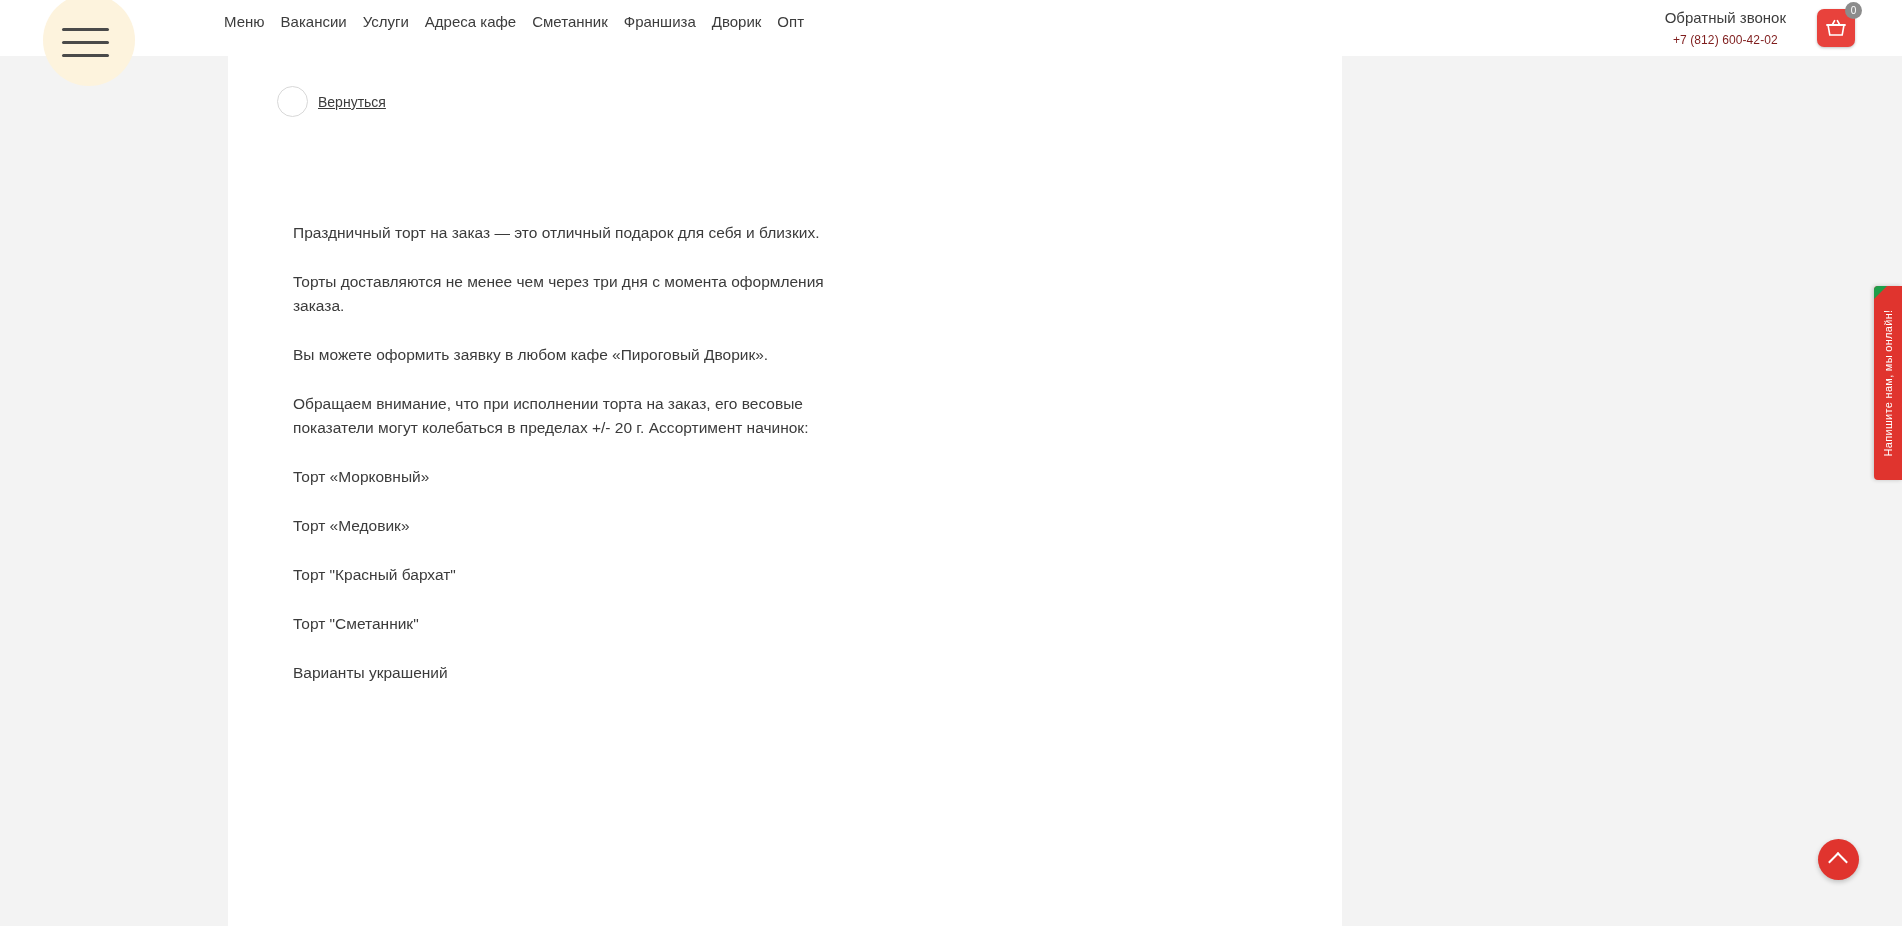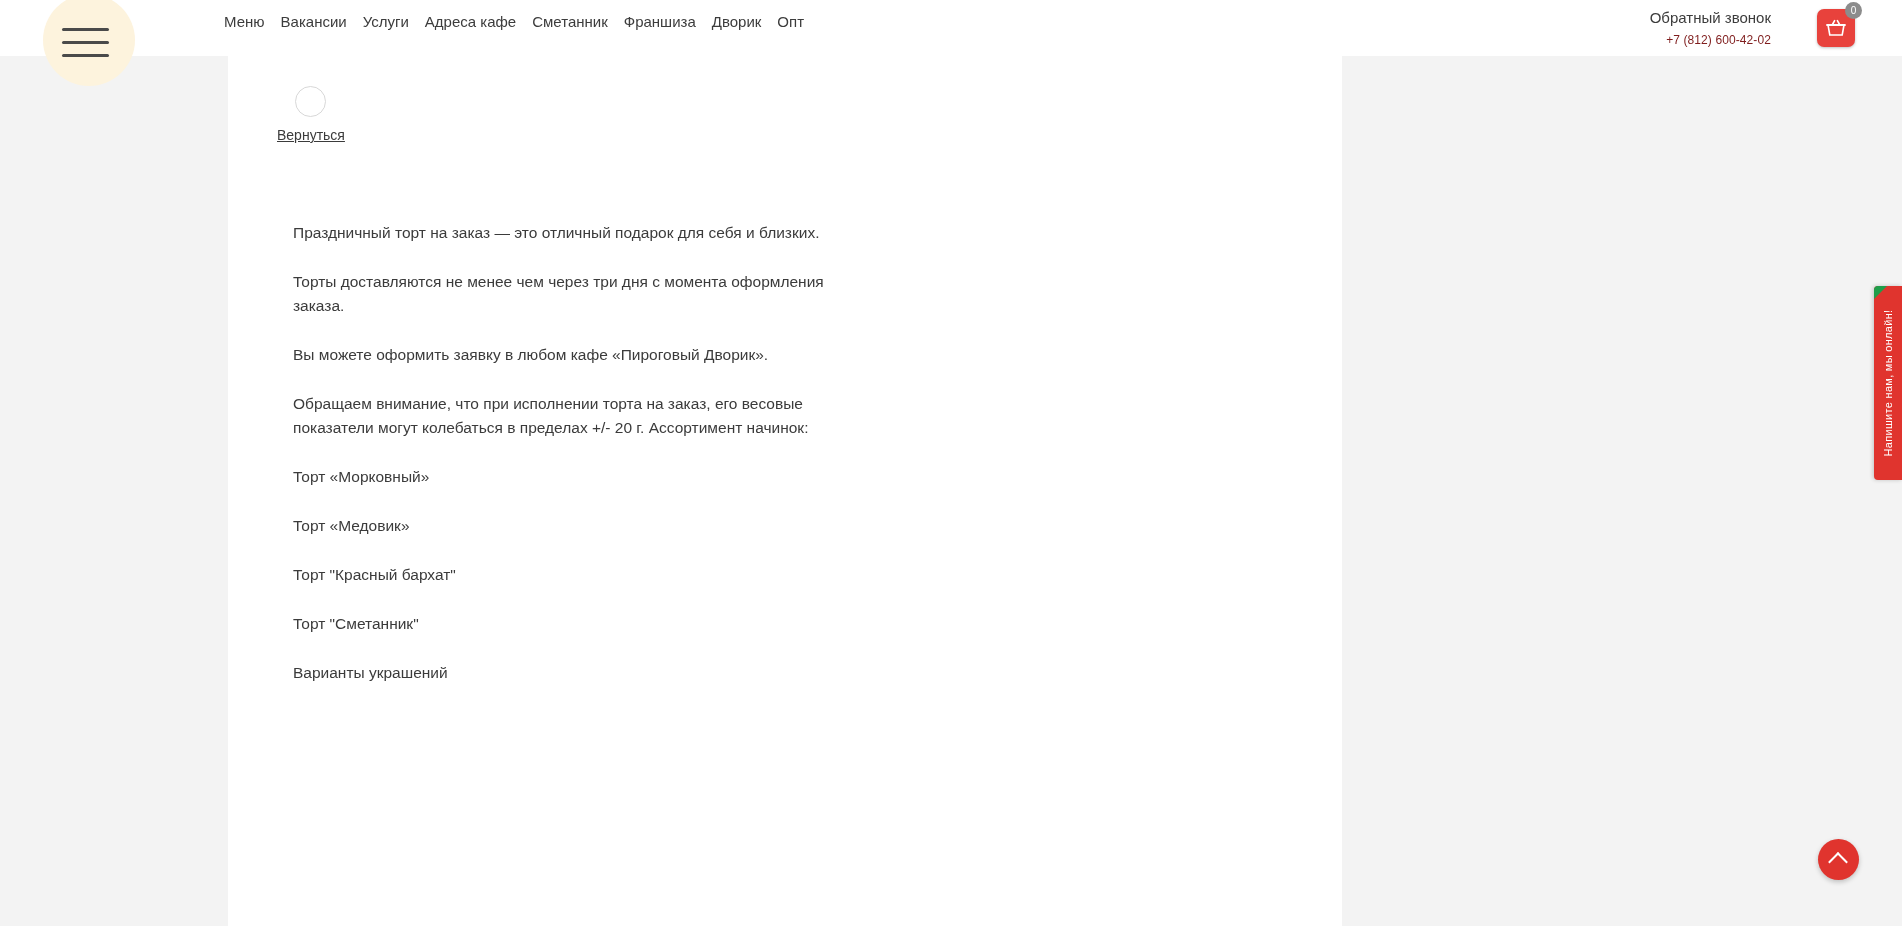--- a/index.html
+++ b/index.html
@@ -80,23 +80,23 @@
   .nav a {
     color: #3c3c3c;
     font-size: 15px;
     text-decoration: none;
     white-space: nowrap;
     line-height: 20px;
   }
 
   .callback {
     position: absolute;
-    right: 131px;
+    right: 116px;
     top: 7px;
-    text-align: right;
+    text-align: center;
     color: #3c3c3c;
     line-height: 22px;
     margin-left: 24px;
   }
   .callback .cb-link {
     font-size: 15px;
     color: #3c3c3c;
     text-decoration: none;
     display: block;
   }
@@ -152,21 +152,20 @@
     overflow: hidden;
   }
 
   .back-row {
     position: absolute;
     left: 49px;
     top: 30px;
     display: flex;
     align-items: center;
     gap: 10px;
-    flex-direction: column;
   }
   .back-circle {
     width: 31px;
     height: 31px;
     border-radius: 50%;
     border: 1px solid #d8d8d8;
     background: #fff;
   }
   .back-link {
     font-size: 14px;

